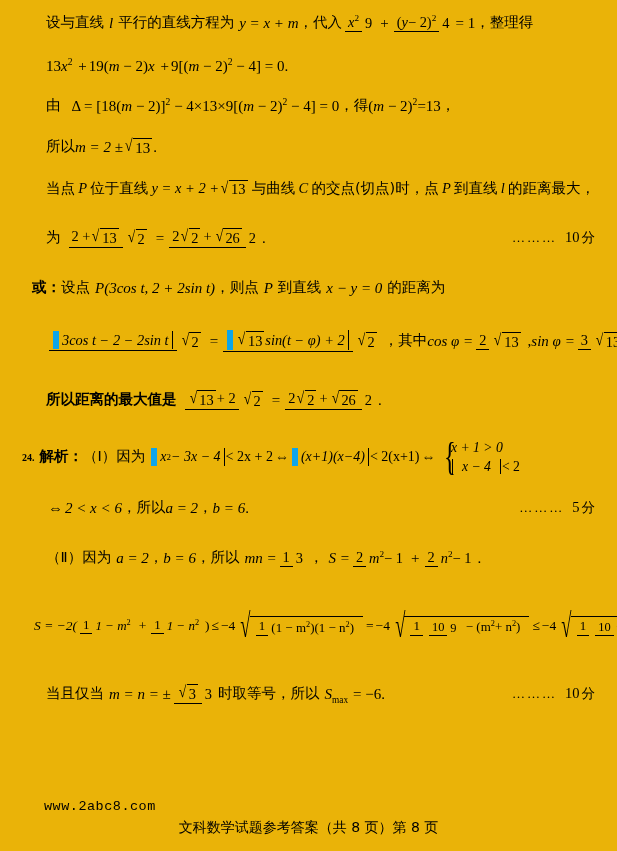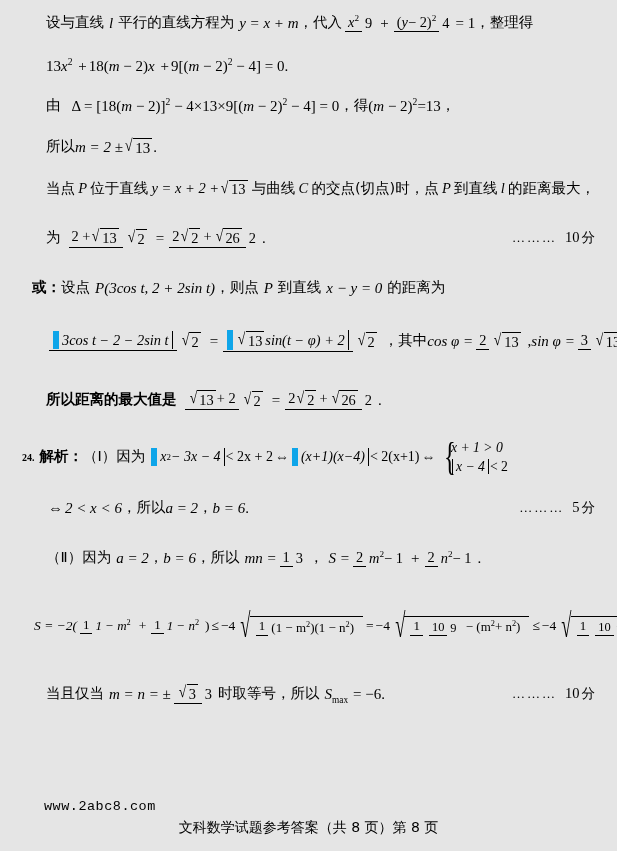--- a/index.html
+++ b/index.html
@@ -8,21 +8,21 @@
     background: #ffffff;
   }
   body {
     font-family: "Liberation Serif", "DejaVu Serif", serif;
     color: #000;
   }
   #page {
     position: relative;
     width: 617px;
     height: 851px;
-    background: #e5e5e5;
+    background: #eab308;
     overflow: hidden;
   }
   .doc {
     position: absolute;
     left: 0; top: 0;
     width: 617px;
   }
 
   
   .line {
@@ -100,21 +100,21 @@
     display: inline-flex;
     align-items: center;
   }
 
   
   .abs {
     display: inline-flex;
     align-items: center;
     border-left: 1px solid #000;
     border-right: 1px solid #000;
-    padding: 0 3px;
+    padding: 0 9px;
     margin: 0 1px;
   }
   .abs-tall {
     display: inline-flex;
     align-items: center;
     border-left: 6px solid #0ea5e9;
     border-right: 1px solid #000;
     padding: 1px 3px;
     margin: 0 1px;
   }
@@ -225,21 +225,21 @@
       <span class="num"><span class="mn">(</span><span class="mi">y</span><span class="mn">− 2)</span><sup>2</sup></span>
       <span class="den mn">4</span>
     </span>
     <span class="mn">= 1</span>
     <span class="cn">，整理得</span>
   </div>
 
   <div class="line" style="height:40px;">
     <span>
       <span class="mn">13</span><span class="mi">x</span><sup>2</sup>
-      <span class="op mn">+</span><span class="mn">18(</span><span class="mi">m</span><span class="mn"> − 2)</span><span class="mi">x</span>
+      <span class="op mn">+</span><span class="mn">19(</span><span class="mi">m</span><span class="mn"> − 2)</span><span class="mi">x</span>
       <span class="op mn">+</span><span class="mn">9[(</span><span class="mi">m</span><span class="mn"> − 2)</span><sup>2</sup><span class="mn"> − 4] = 0.</span>
     </span>
   </div>
 
   <div class="line" style="height:40px;">
     <span class="cn">由</span>
     <span class="sp-lg"></span>
     <span>
       <span class="mn">Δ = [18(</span><span class="mi">m</span><span class="mn"> − 2)]</span><sup>2</sup><span class="mn"> − 4×13×9[(</span><span class="mi">m</span><span class="mn"> − 2)</span><sup>2</sup><span class="mn"> − 4] = 0</span>
     </span>

